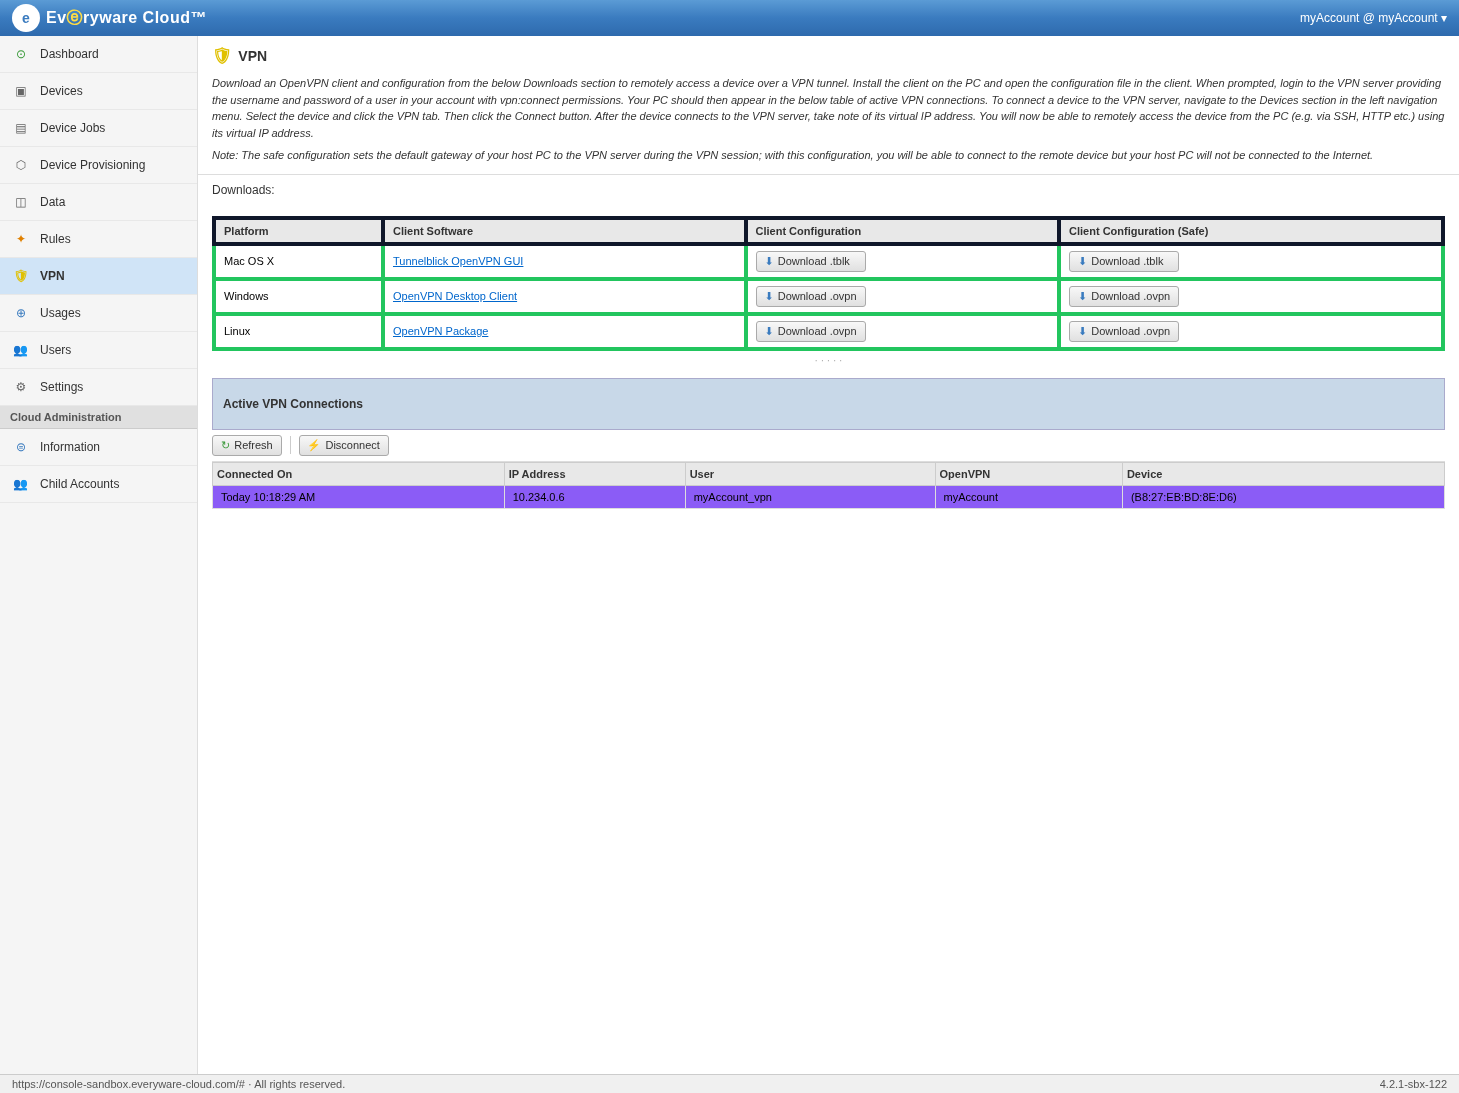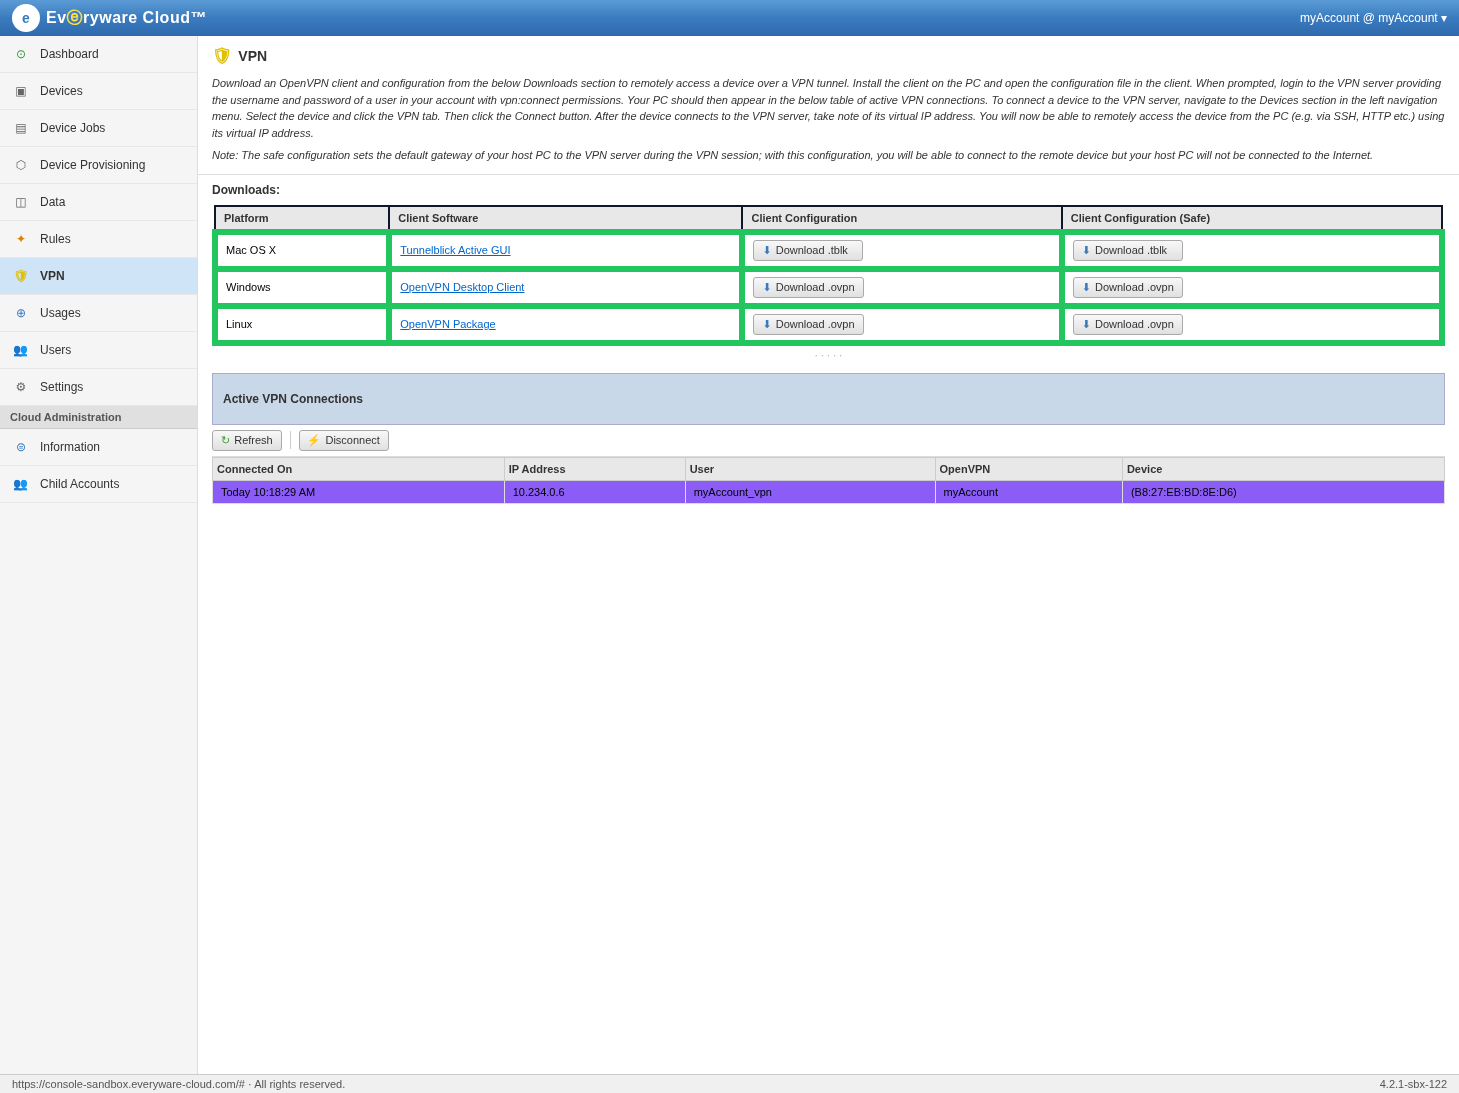--- a/index.html
+++ b/index.html
@@ -122,40 +122,40 @@
       border-bottom: 1px solid #ddd;
       font-style: italic;
     }
 
     
     .downloads-section {
       padding: 8px 14px;
     }
     .downloads-label {
       font-size: 12px;
-      font-weight: bold;
-      margin-bottom: 8px;
+      font-weight: normal;
+      margin-bottom: 19px;
       color: #333;
     }
     .downloads-table {
       width: 100%;
       border-collapse: collapse;
       border: 1px solid #ccc;
     }
     .downloads-table th {
       background: #e8e8e8;
-      border: 2px solid #0f172a;
+      border: 4px solid #0f172a;
       padding: 5px 8px;
       text-align: left;
       font-size: 11px;
       font-weight: bold;
       color: #333;
     }
     .downloads-table td {
-      border: 6px solid #22c55e;
+      border: 4px solid #22c55e;
       padding: 5px 8px;
       font-size: 11px;
       vertical-align: middle;
       margin-top: 20px;
     }
 
     
     .dl-btn {
       display: inline-flex;
       align-items: center;
@@ -345,21 +345,21 @@
             <th>Client Software</th>
             <th>Client Configuration</th>
             <th>Client Configuration (Safe)</th>
           </tr>
         </thead>
         <tbody>
 
           <tr>
             <td>Mac OS X</td>
             <td>
-              <span class="link">Tunnelblick Active GUI</span>
+              <span class="link">Tunnelblick OpenVPN GUI</span>
             </td>
             <td>
               <button class="dl-btn">
                 <span style="color:#3a7bbf;">⬇</span>
                 <span>Download .tblk</span>
               </button>
             </td>
             <td>
               <button class="dl-btn">
                 <span style="color:#3a7bbf;">⬇</span>

